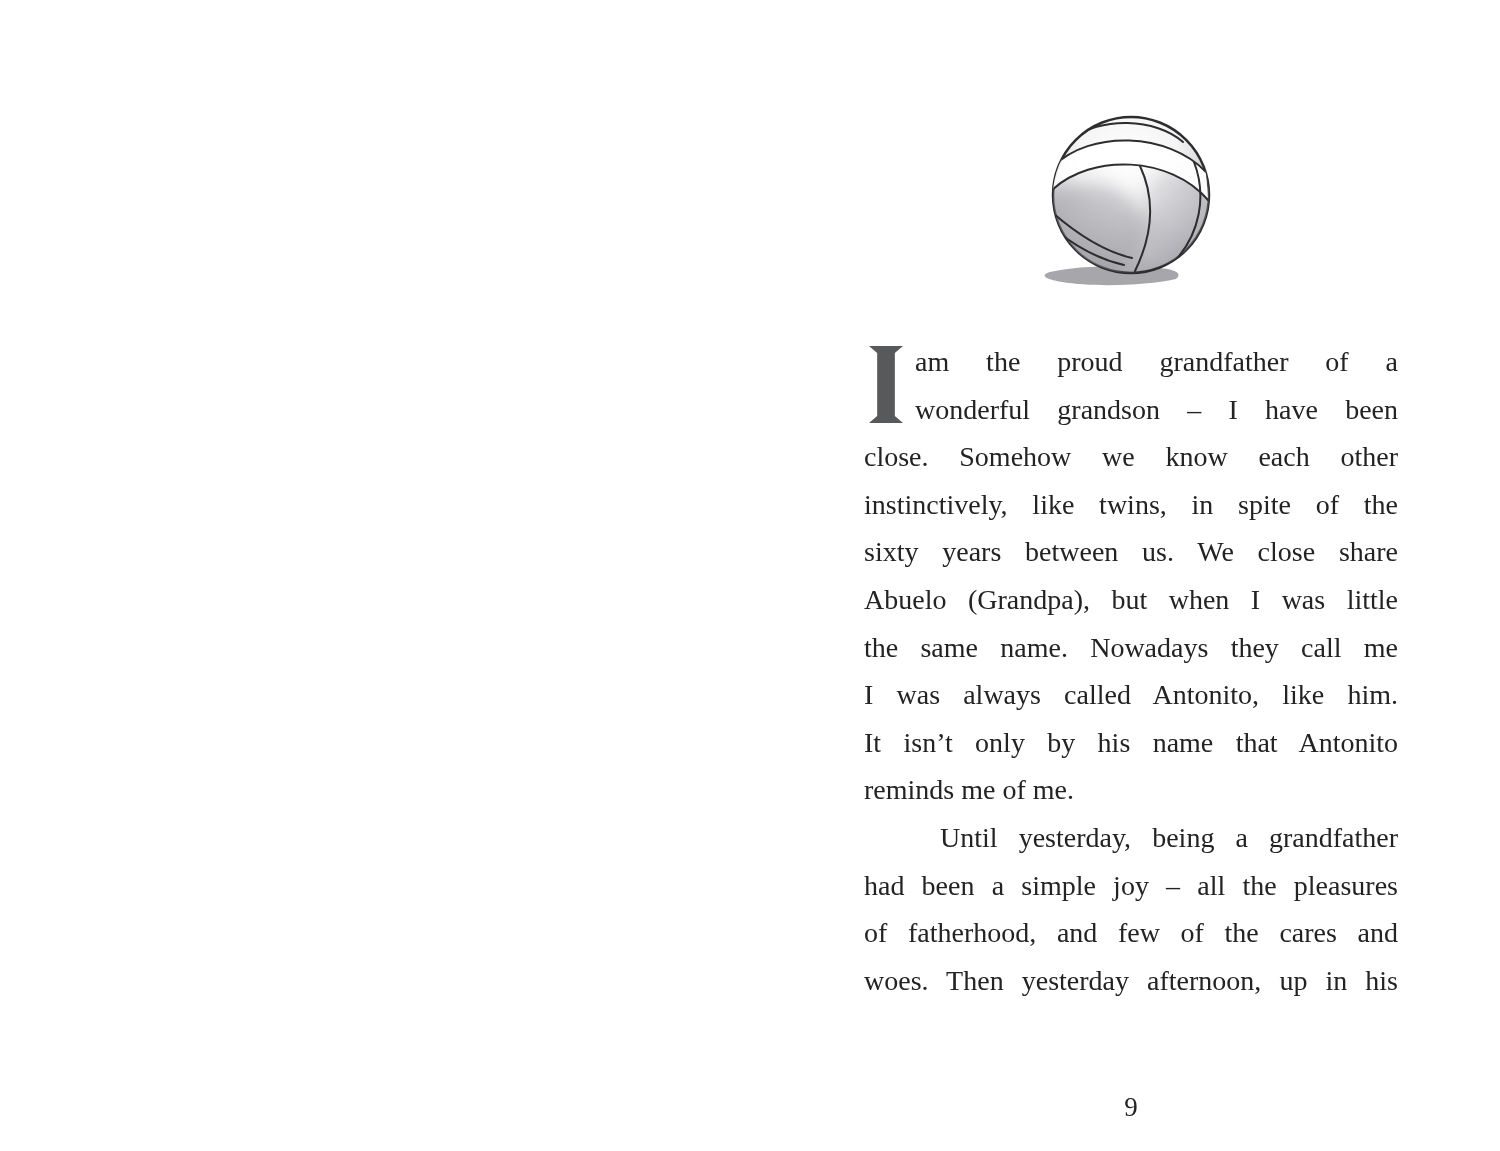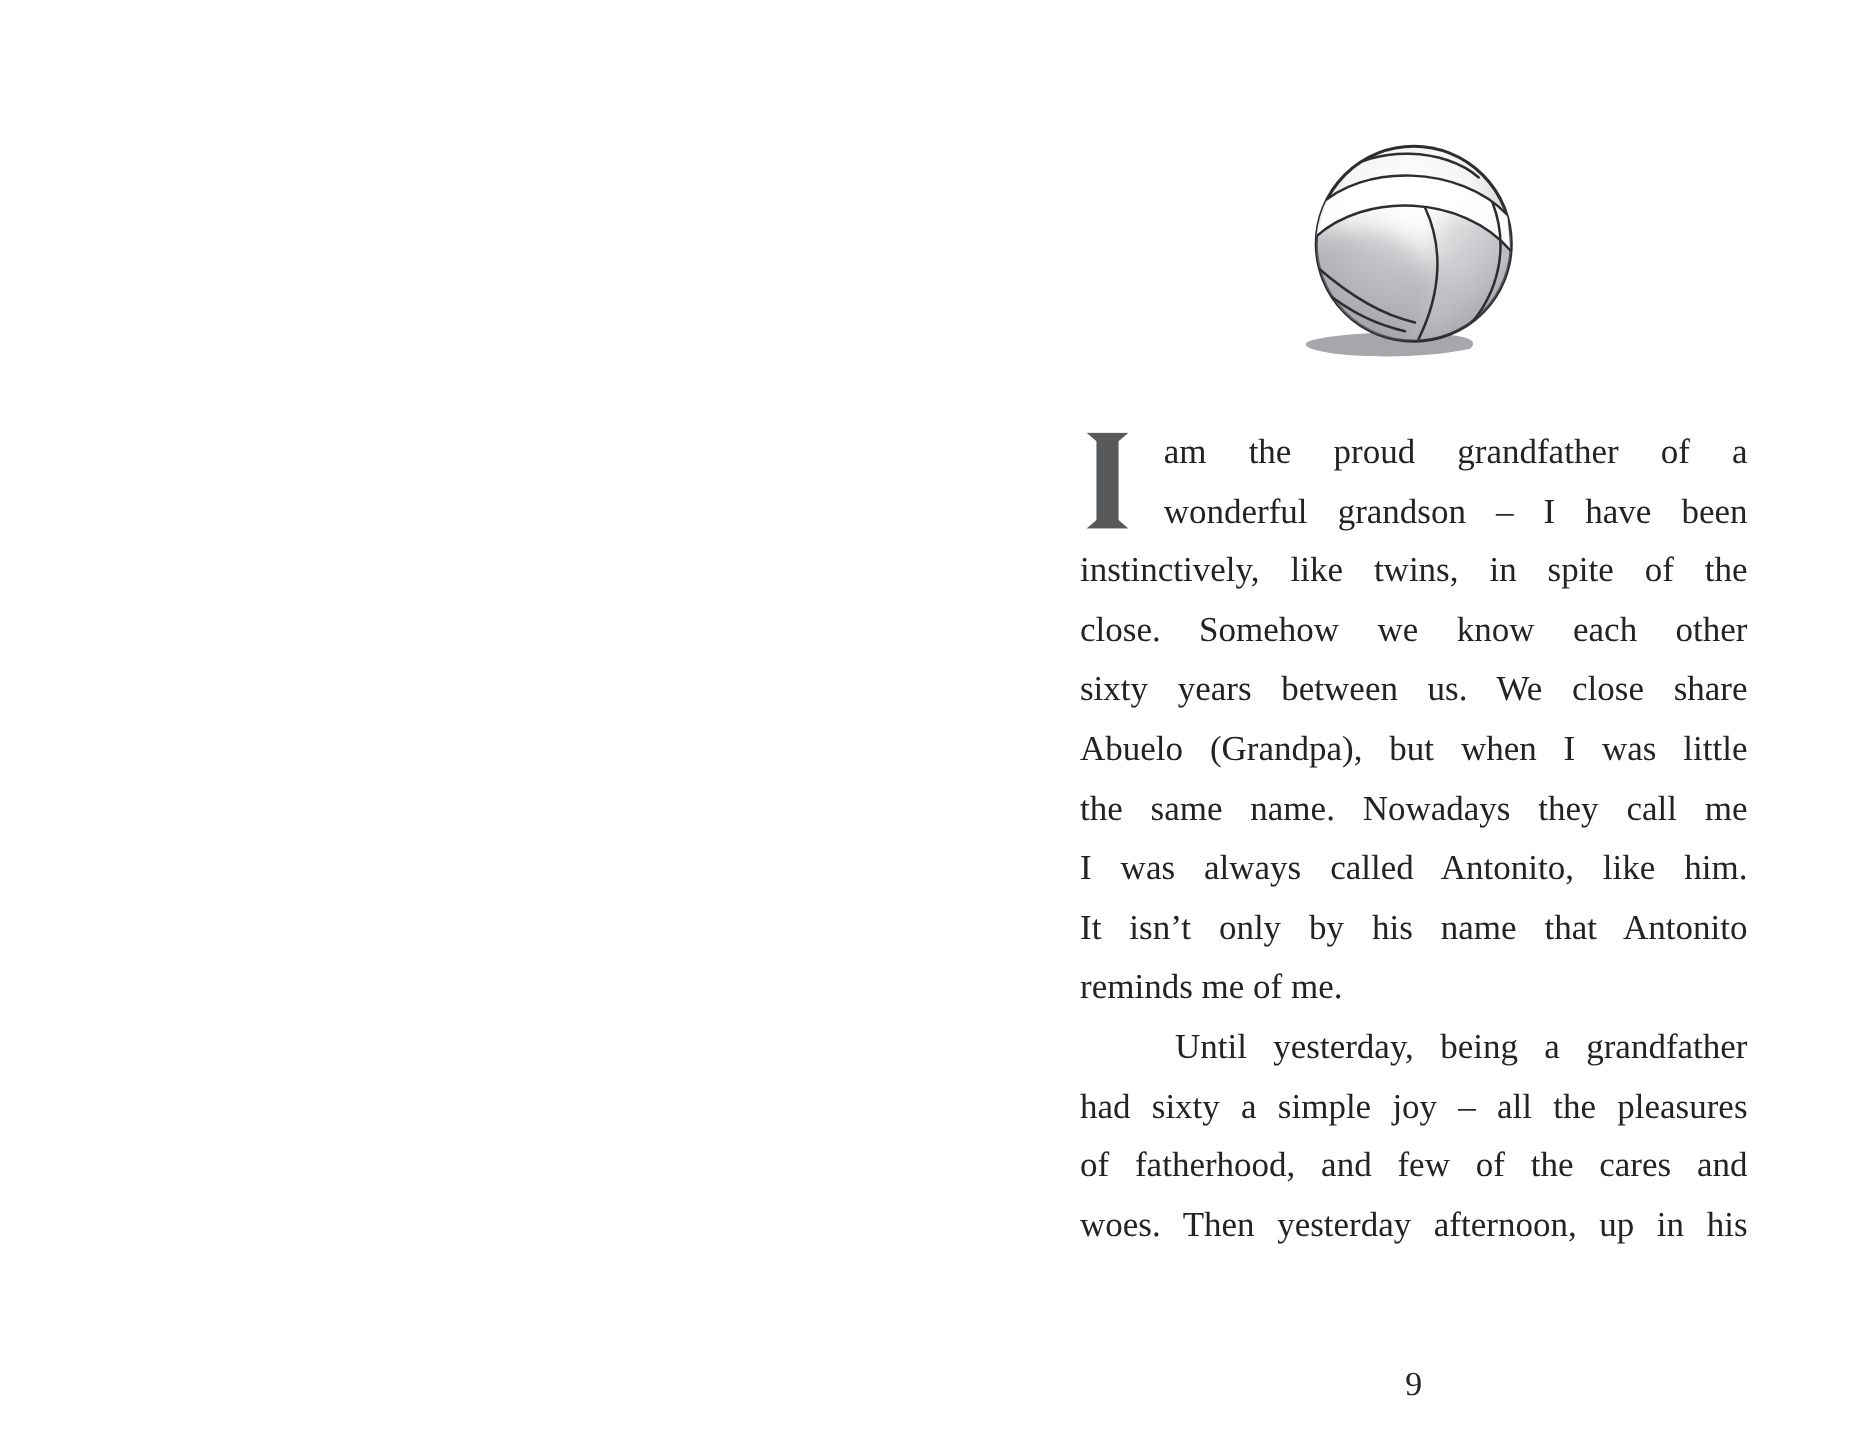--- a/index.html
+++ b/index.html
@@ -44,21 +44,21 @@
   }
   .line {
     height: 47.6px;
     line-height: 47.6px;
     text-align: justify;
     overflow: hidden;
     white-space: nowrap;
   }
   .line.j { text-align-last: justify; white-space: normal; }
   .line.last { text-align: right; text-align-last: left; }
-  .line.dc { margin-left: 67px; }
+  .line.dc { margin-left: 51px; }
   .line.indent { padding-left: 76px; }
   .page-number {
     position: absolute;
     left: 864px; top: 1092px;
     width: 534px;
     text-align: center;
     font-size: 27px;
     color: #232323;
   }
 </style>
@@ -103,32 +103,32 @@
   </div>
 
   <div class="dropcap">
     <span>I</span>
   </div>
 
   <div class="text-block">
     <div>
       <div class="line j dc">am the proud grandfather of a</div>
       <div class="line j dc">wonderful grandson – I have been</div>
+      <div class="line j">close. Somehow we know each other</div>
       <div class="line j">instinctively, like twins, in spite of the</div>
-      <div class="line j">close. Somehow we know each other</div>
       <div class="line j">sixty years between us. We close share</div>
       <div class="line j">Abuelo (Grandpa), but when I was little</div>
       <div class="line j">the same name. Nowadays they call me</div>
       <div class="line j">I was always called Antonito, like him.</div>
       <div class="line j">It isn’t only by his name that Antonito</div>
       <div class="line last">reminds me of me.</div>
     </div>
     <div>
       <div class="line j indent">Until yesterday, being a grandfather</div>
-      <div class="line j">had sixty a simple joy – all the pleasures</div>
+      <div class="line j">had been a simple joy – all the pleasures</div>
       <div class="line j">of fatherhood, and few of the cares and</div>
       <div class="line j">woes. Then yesterday afternoon, up in his</div>
     </div>
   </div>
 
   <div class="page-number">9</div>
 
 </div>
 
 </body></html>

